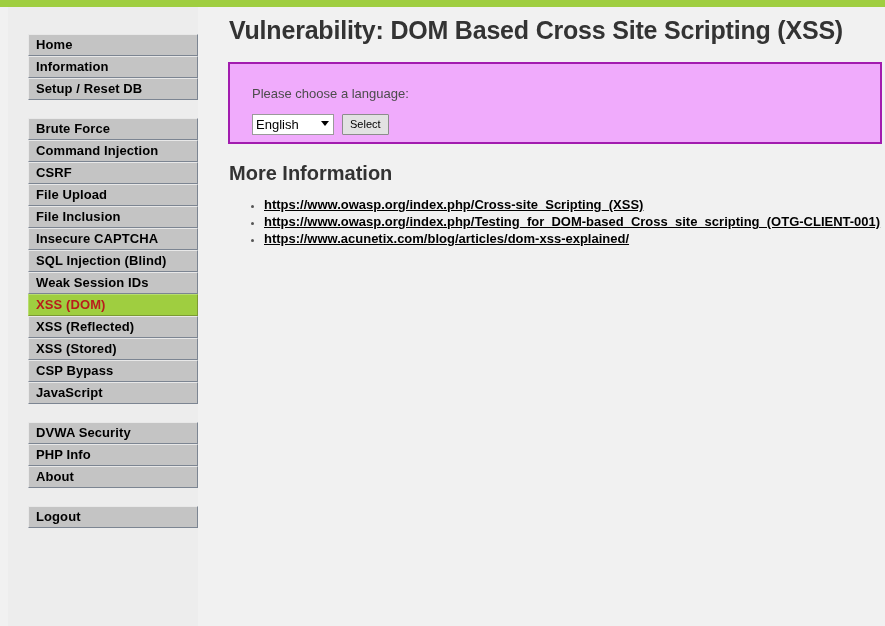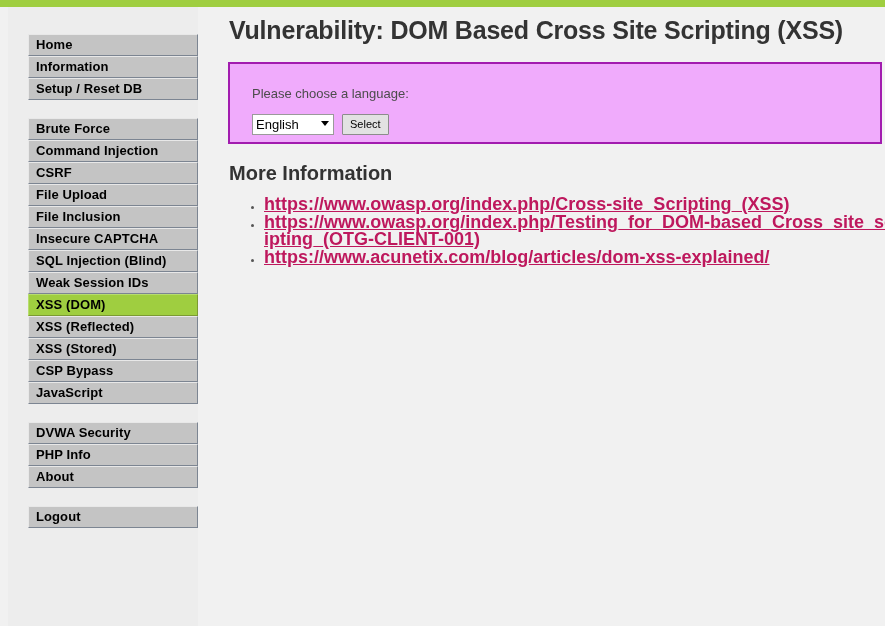--- a/index.html
+++ b/index.html
@@ -64,21 +64,21 @@
     white-space: nowrap;
     overflow: hidden;
     cursor: pointer;
     text-decoration: none;
   }
   .nav-item:last-child {
     margin-bottom: 0;
   }
   .nav-item.selected {
     background: #9fce40;
-    color: #000000;
+    color: #b91c1c;
     border-top: 1px solid #b7dd6e;
     border-left: 1px solid #b7dd6e;
     border-right: 1px solid #7c9a33;
     border-bottom: 1px solid #7c9a33;
   }
   #main {
     position: absolute;
     left: 198px;
     top: 7px;
     width: 687px;
@@ -187,22 +187,22 @@
     padding: 0 0 0 36px;
     list-style: disc;
   }
   #info-list li {
     color: #555555;
     font-size: 11px;
     line-height: 15px;
     margin-bottom: 1px;
   }
   #info-list li a {
-    color: #be185d;
-    font-size: 18px;
+    color: #000000;
+    font-size: 13px;
     font-weight: bold;
     font-family: "Liberation Sans", sans-serif;
     text-decoration: underline;
     line-height: 15px;
     word-break: break-all;
   }
 </style>
 </head>
 <body>
 

